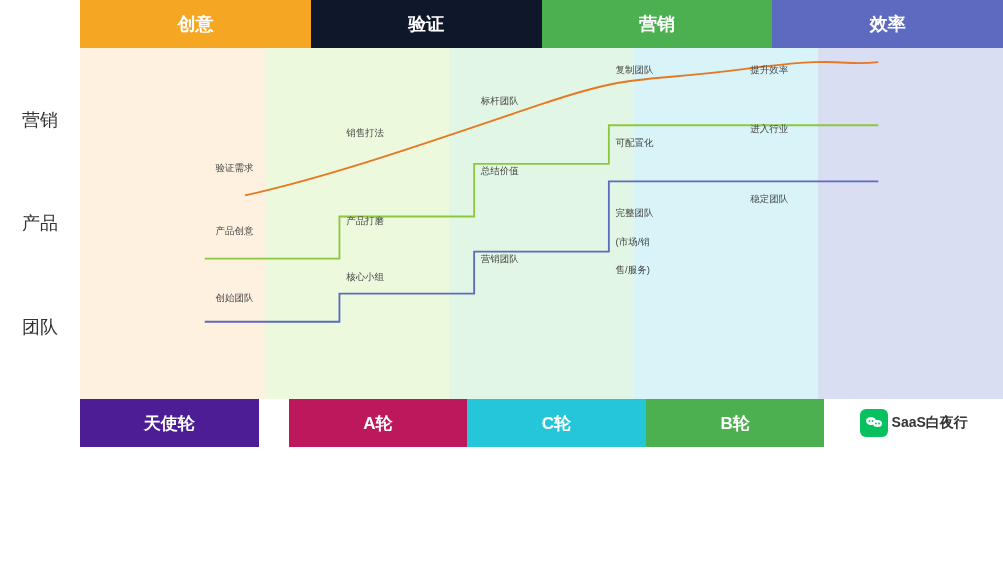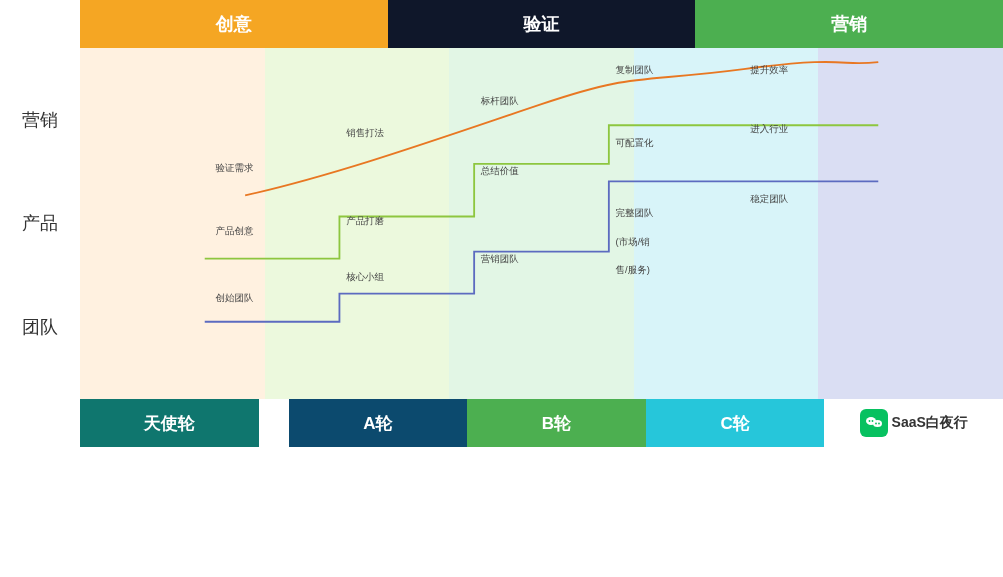--- a/index.html
+++ b/index.html
@@ -90,22 +90,22 @@
     }
     .footer-cell {
       flex: 1;
       display: flex;
       align-items: center;
       justify-content: center;
       font-size: 17px;
       font-weight: bold;
       color: #fff;
     }
-    .footer-tianshi { background: #0f766e; }
-    .footer-a { background: #0c4a6e; margin-left: 30px; }
+    .footer-tianshi { background: #4c1d95; }
+    .footer-a { background: #be185d; margin-left: 30px; }
     .footer-b { background: #4caf50; }
     .footer-c { background: #26c6da; }
     .footer-saas {
       background: #fff;
       display: flex;
       flex-direction: column;
       align-items: center;
       justify-content: center;
     }
 
@@ -120,20 +120,21 @@
   </style>
 </head>
 <body>
 
 <div class="chart-container">
 
   <div class="header-row">
     <div class="header-cell header-chuangyi">创意</div>
     <div class="header-cell header-yanzheng">验证</div>
     <div class="header-cell header-yingxiao">营销</div>
+    <div class="header-cell header-xiaolv">效率</div>
   </div>
 
   <div class="main-area">
 
     <div class="left-labels">
       <div class="left-label">营销</div>
       <div class="left-label">产品</div>
       <div class="left-label">团队</div>
     </div>
 
@@ -168,22 +169,22 @@
           <text x="747.63" y="115.44" font-size="13" fill="#444" font-family="Microsoft YaHei, PingFang SC, sans-serif">进入行业</text>
           <text x="747.63" y="211.64000000000001" font-size="13" fill="#444" font-family="Microsoft YaHei, PingFang SC, sans-serif">稳定团队</text>
         </svg>
 
     </div>
   </div>
 
   <div class="footer-row">
     <div class="footer-cell footer-tianshi">天使轮</div>
     <div class="footer-cell footer-a">A轮</div>
+    <div class="footer-cell footer-c">C轮</div>
     <div class="footer-cell footer-b">B轮</div>
-    <div class="footer-cell footer-c">C轮</div>
     <div class="footer-cell footer-saas">
       <div style="display:flex;align-items:center;gap:4px;">
         <div style="width:28px;height:28px;background:#07c160;border-radius:6px;display:flex;align-items:center;justify-content:center;">
           <svg width="18" height="18" viewBox="0 0 18 18">
             <ellipse cx="6" cy="7" rx="5" ry="4" fill="white"></ellipse>
             <ellipse cx="12.5" cy="9.5" rx="4.5" ry="3.5" fill="white"></ellipse>
             <circle cx="4.5" cy="7" r="0.9" fill="#07c160"></circle>
             <circle cx="7.5" cy="7" r="0.9" fill="#07c160"></circle>
             <circle cx="11" cy="9.5" r="0.9" fill="#07c160"></circle>
             <circle cx="14" cy="9.5" r="0.9" fill="#07c160"></circle>

